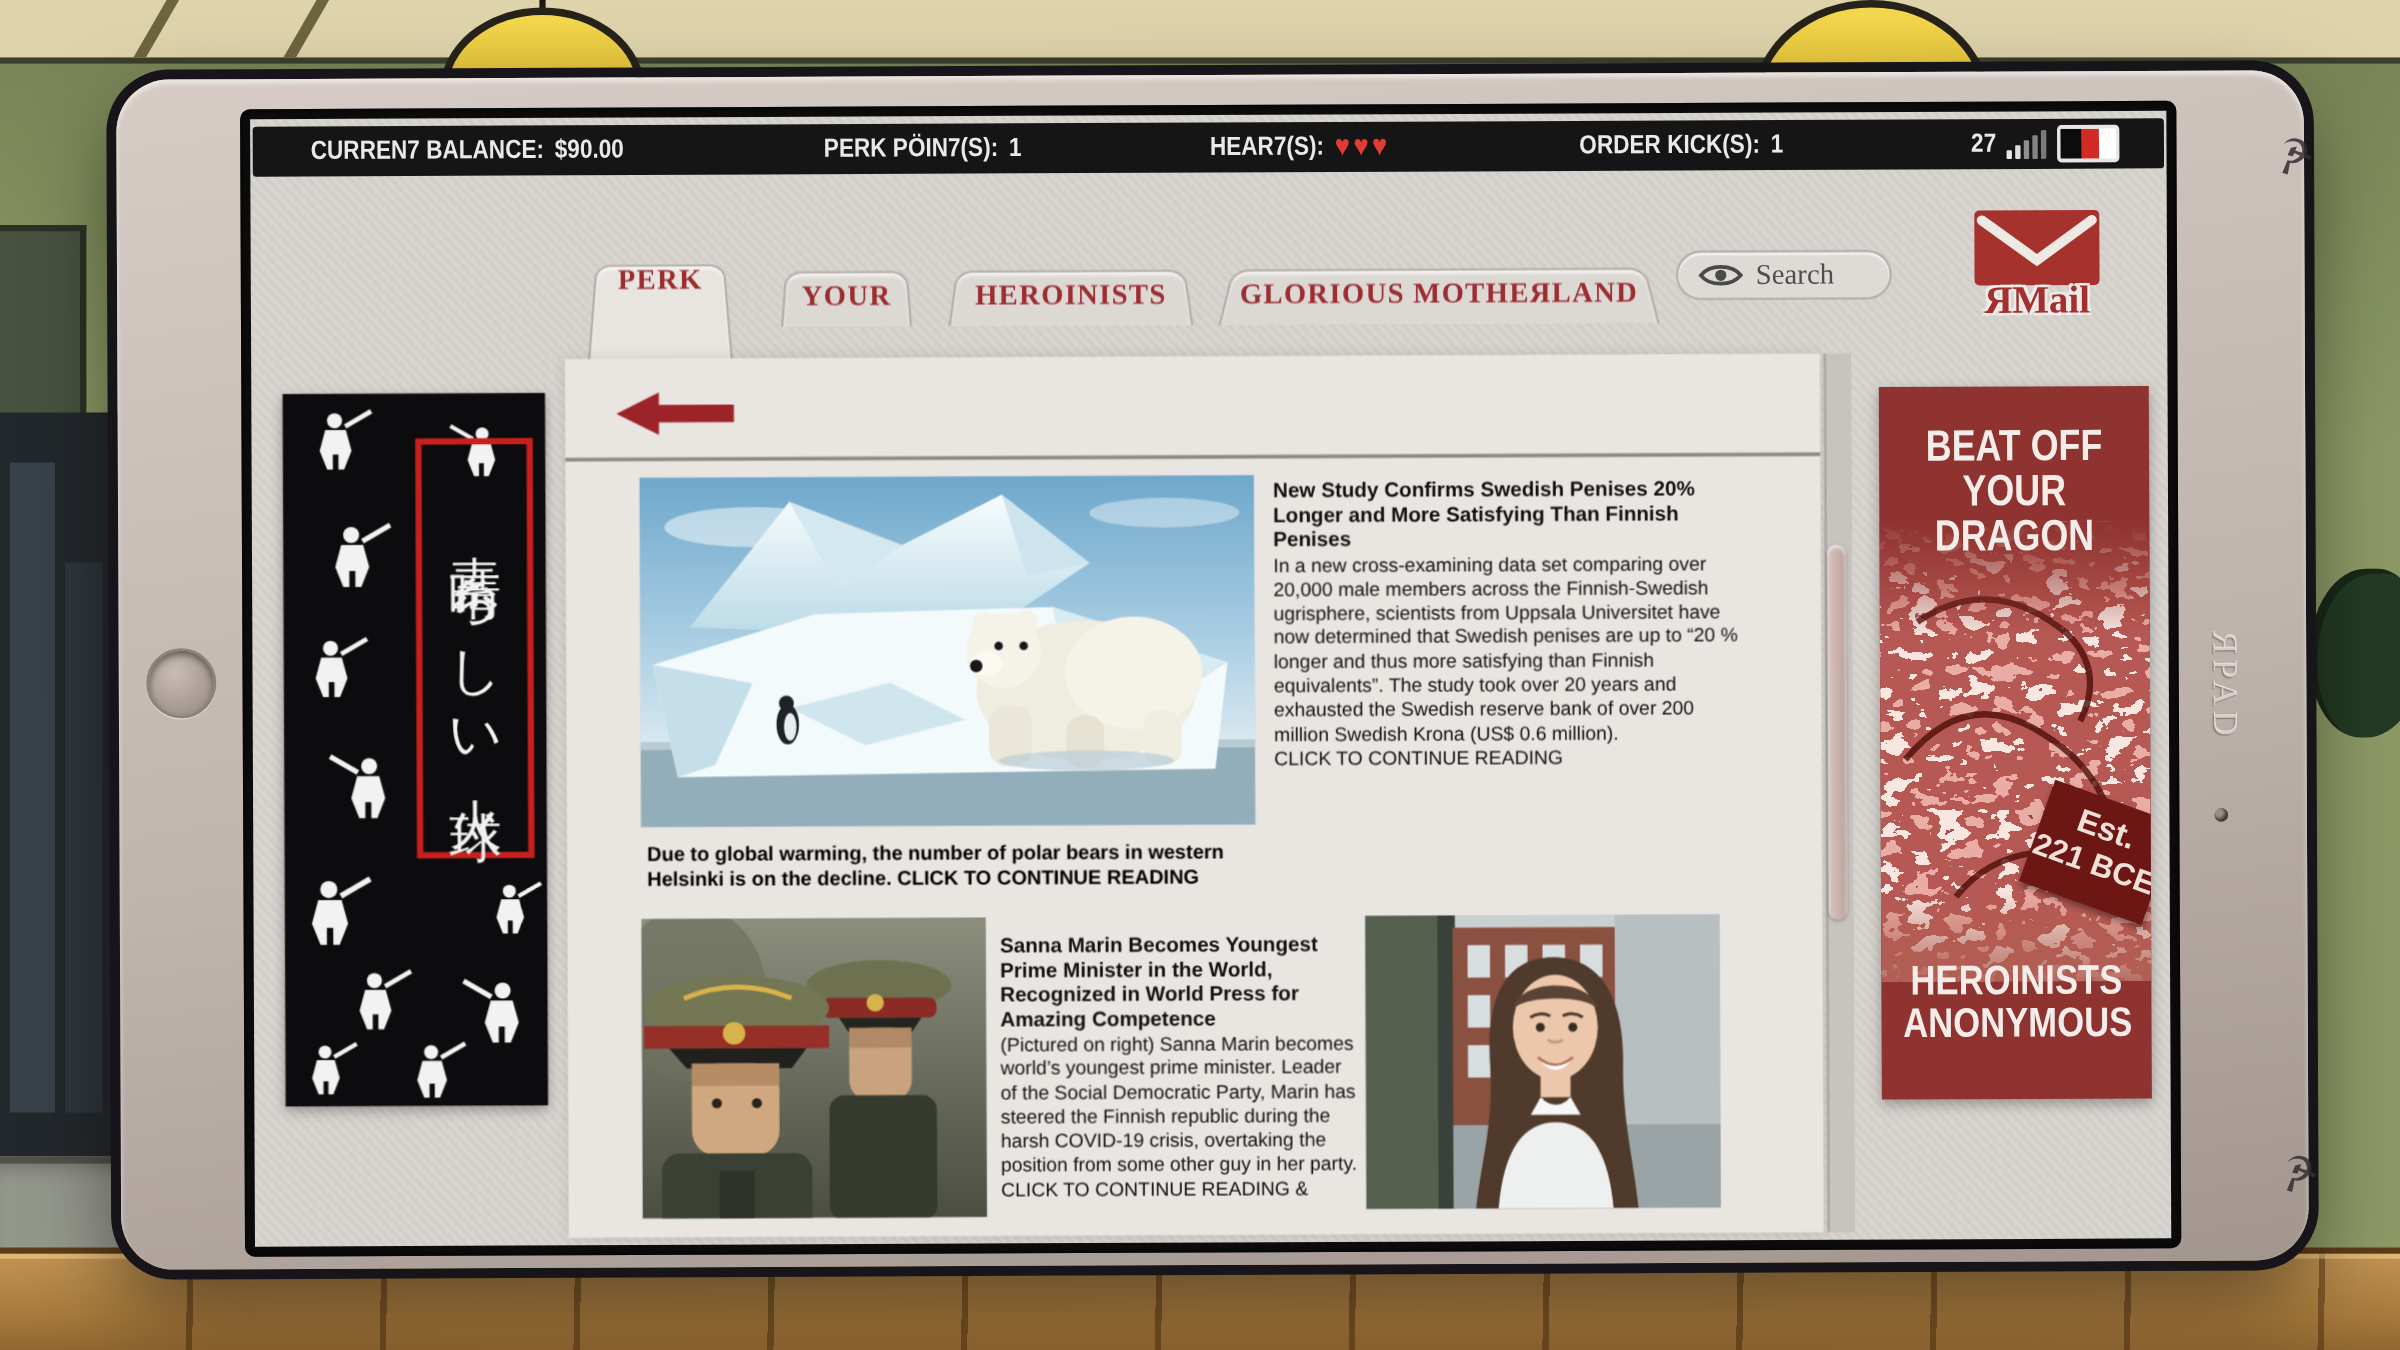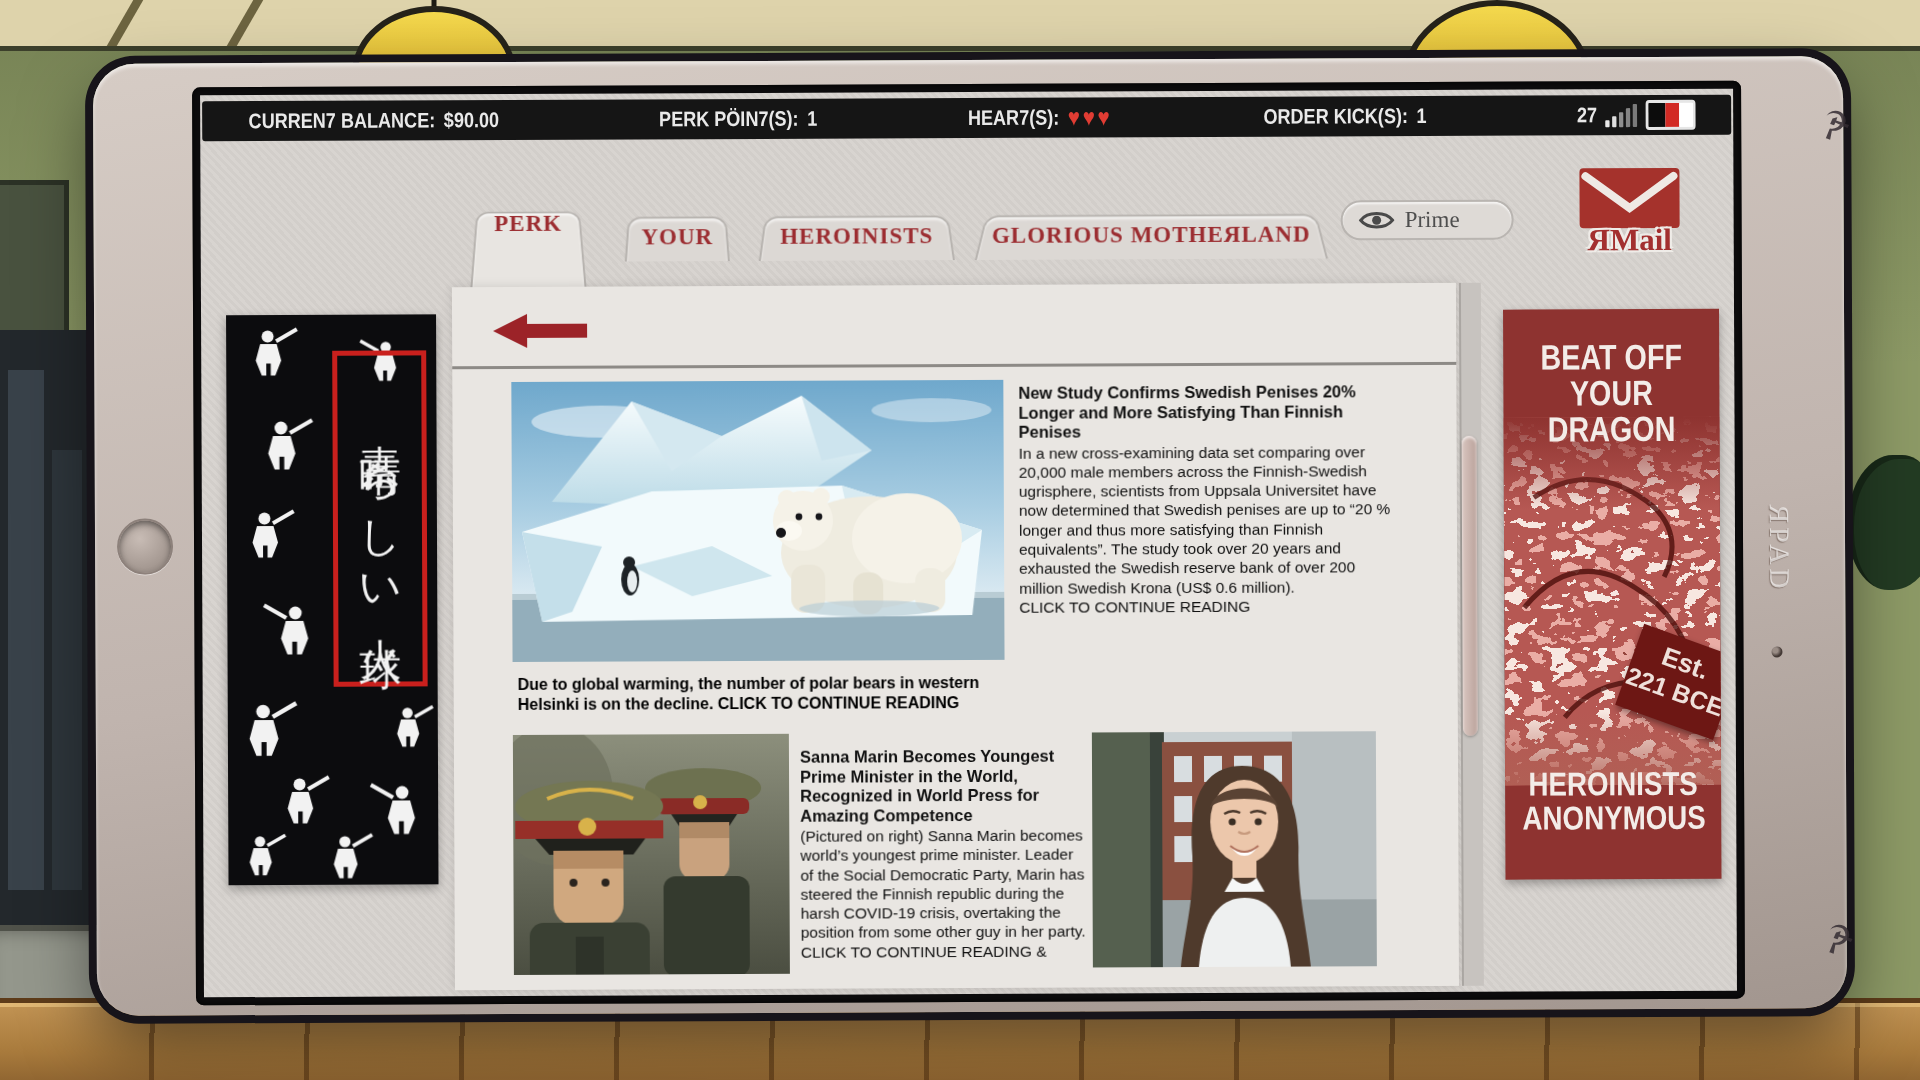--- a/index.html
+++ b/index.html
@@ -220,21 +220,21 @@
             <span class="lbl">GLORIOUS MOTHEЯLAND</span>
           </div>
 
       </div>
 
       <div class="search-pill">
         <svg width="36" height="22" viewBox="0 0 36 22">
           <path d="M2 11 C9 2 27 2 34 11 C27 20 9 20 2 11 Z" fill="none" stroke="#4a4a4a" stroke-width="3"></path>
           <circle cx="18" cy="11" r="4.5" fill="#4a4a4a"></circle>
         </svg>
-        <span class="txt">Prime</span>
+        <span class="txt">Search</span>
       </div>
 
       <div class="logo">
         <div class="env">
           <svg width="100" height="60" viewBox="0 0 100 60">
             <path d="M6 8 L50 40 L94 8" fill="none" stroke="#efe9e4" stroke-width="8" stroke-linecap="round"></path>
           </svg>
         </div>
         <div class="txt">ЯMail</div>
       </div>

